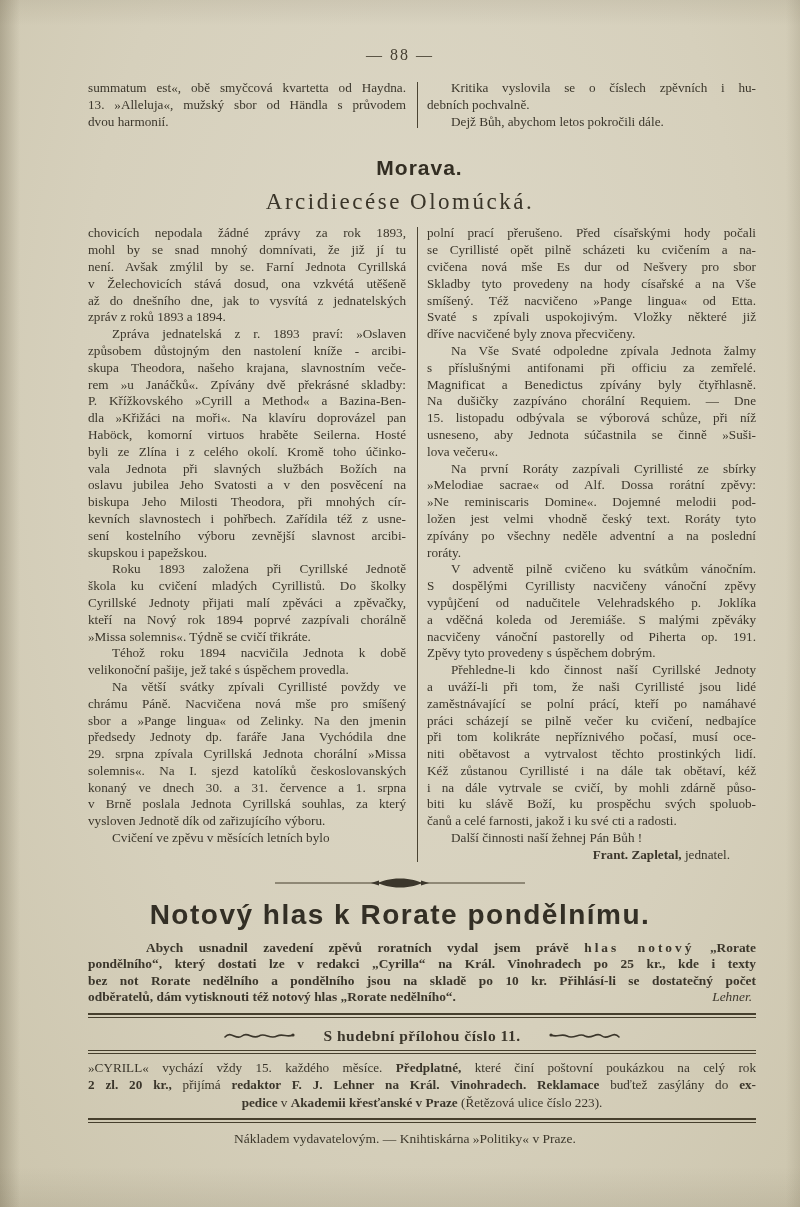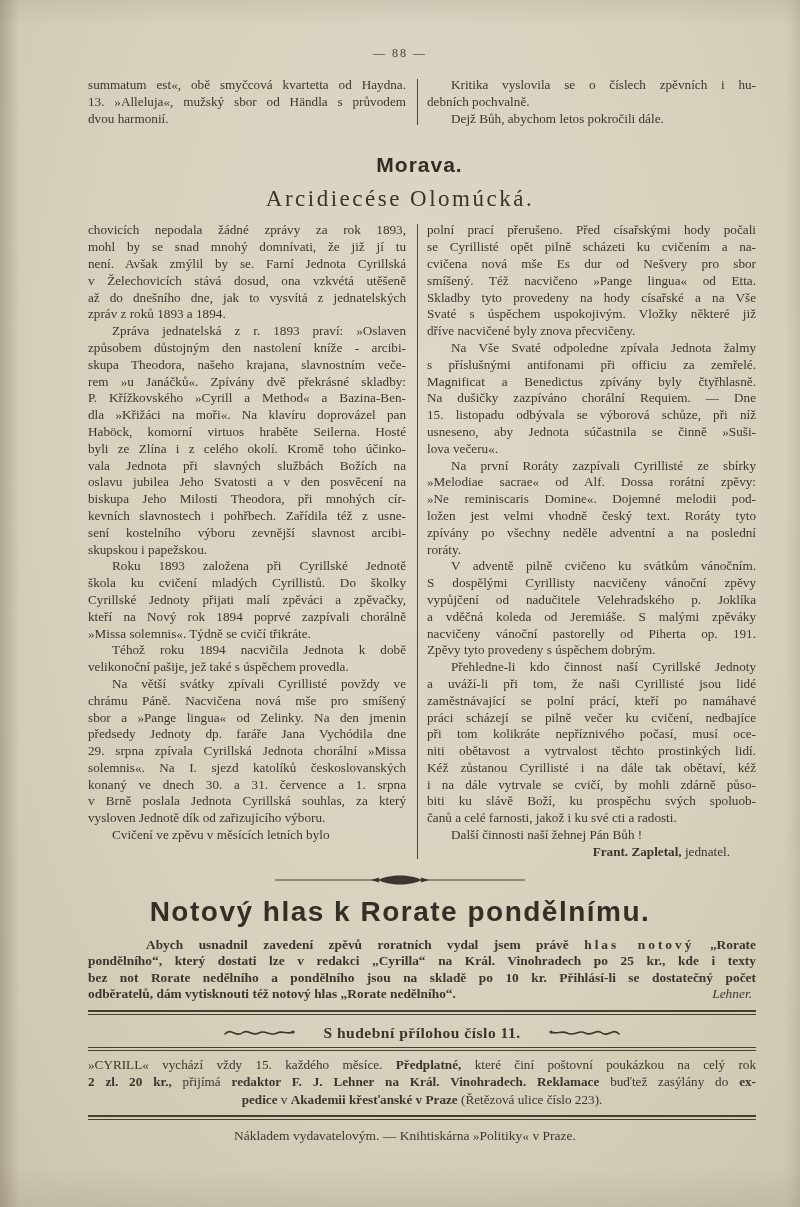--- a/index.html
+++ b/index.html
@@ -13,21 +13,21 @@
     background:
       linear-gradient(90deg, rgba(100,90,66,.32) 0, rgba(100,90,66,0) 20px),
       linear-gradient(270deg, rgba(100,90,66,.14) 0, rgba(100,90,66,0) 14px),
       linear-gradient(0deg, rgba(100,90,66,.12) 0, rgba(100,90,66,0) 40px),
       linear-gradient(180deg, rgba(100,90,66,.10) 0, rgba(100,90,66,0) 26px),
       radial-gradient(ellipse at 52% 35%, #ddd8c7 0%, #d6d0bc 58%, #ccc5ad 100%);
   }
   .pageno{
     padding-top:46px;
     text-align:center;
-    font-size:12px;
+    font-size:16px;
     letter-spacing:2px;
     color:#443e30;
   }
   .twocol{display:flex;margin:8px 44px 0 88px;}
   .col-left{width:318px;}
   .col-right{flex:1;}
   .vrule{width:1px;background:#4b4433;margin:2px 9px 2px 11px;}
   .top{margin-top:16px;}
   .article{margin-top:10px;}
 
@@ -188,23 +188,23 @@
         <div class="para indent">
           <div class="line first last">Cvičení ve zpěvu v měsících letních bylo</div>
         </div>
       </div>
     <div class="vrule"></div>
     <div class="col-right">
         <div class="para">
           <div class="line first">polní prací přerušeno. Před císařskými hody počali</div>
           <div class="line">se Cyrillisté opět pilně scházeti ku cvičením a na-</div>
           <div class="line">cvičena nová mše Es dur od Nešvery pro sbor</div>
+          <div class="line">Skladby tyto provedeny na hody císařské a na Vše</div>
           <div class="line">smíšený. Též nacvičeno »Pange lingua« od Etta.</div>
-          <div class="line">Skladby tyto provedeny na hody císařské a na Vše</div>
-          <div class="line">Svaté s úspěchem uspokojivým. Vložky některé již</div>
+          <div class="line">Svaté s zpívali uspokojivým. Vložky některé již</div>
           <div class="line last">dříve nacvičené byly znova přecvičeny.</div>
         </div>
         <div class="para indent">
           <div class="line first">Na Vše Svaté odpoledne zpívala Jednota žalmy</div>
           <div class="line">s příslušnými antifonami při officiu za zemřelé.</div>
           <div class="line">Magnificat a Benedictus zpívány byly čtyřhlasně.</div>
           <div class="line">Na dušičky zazpíváno chorální Requiem. — Dne</div>
           <div class="line">15. listopadu odbývala se výborová schůze, při níž</div>
           <div class="line">usneseno, aby Jednota súčastnila se činně »Suši-</div>
           <div class="line last">lova večeru«.</div>

